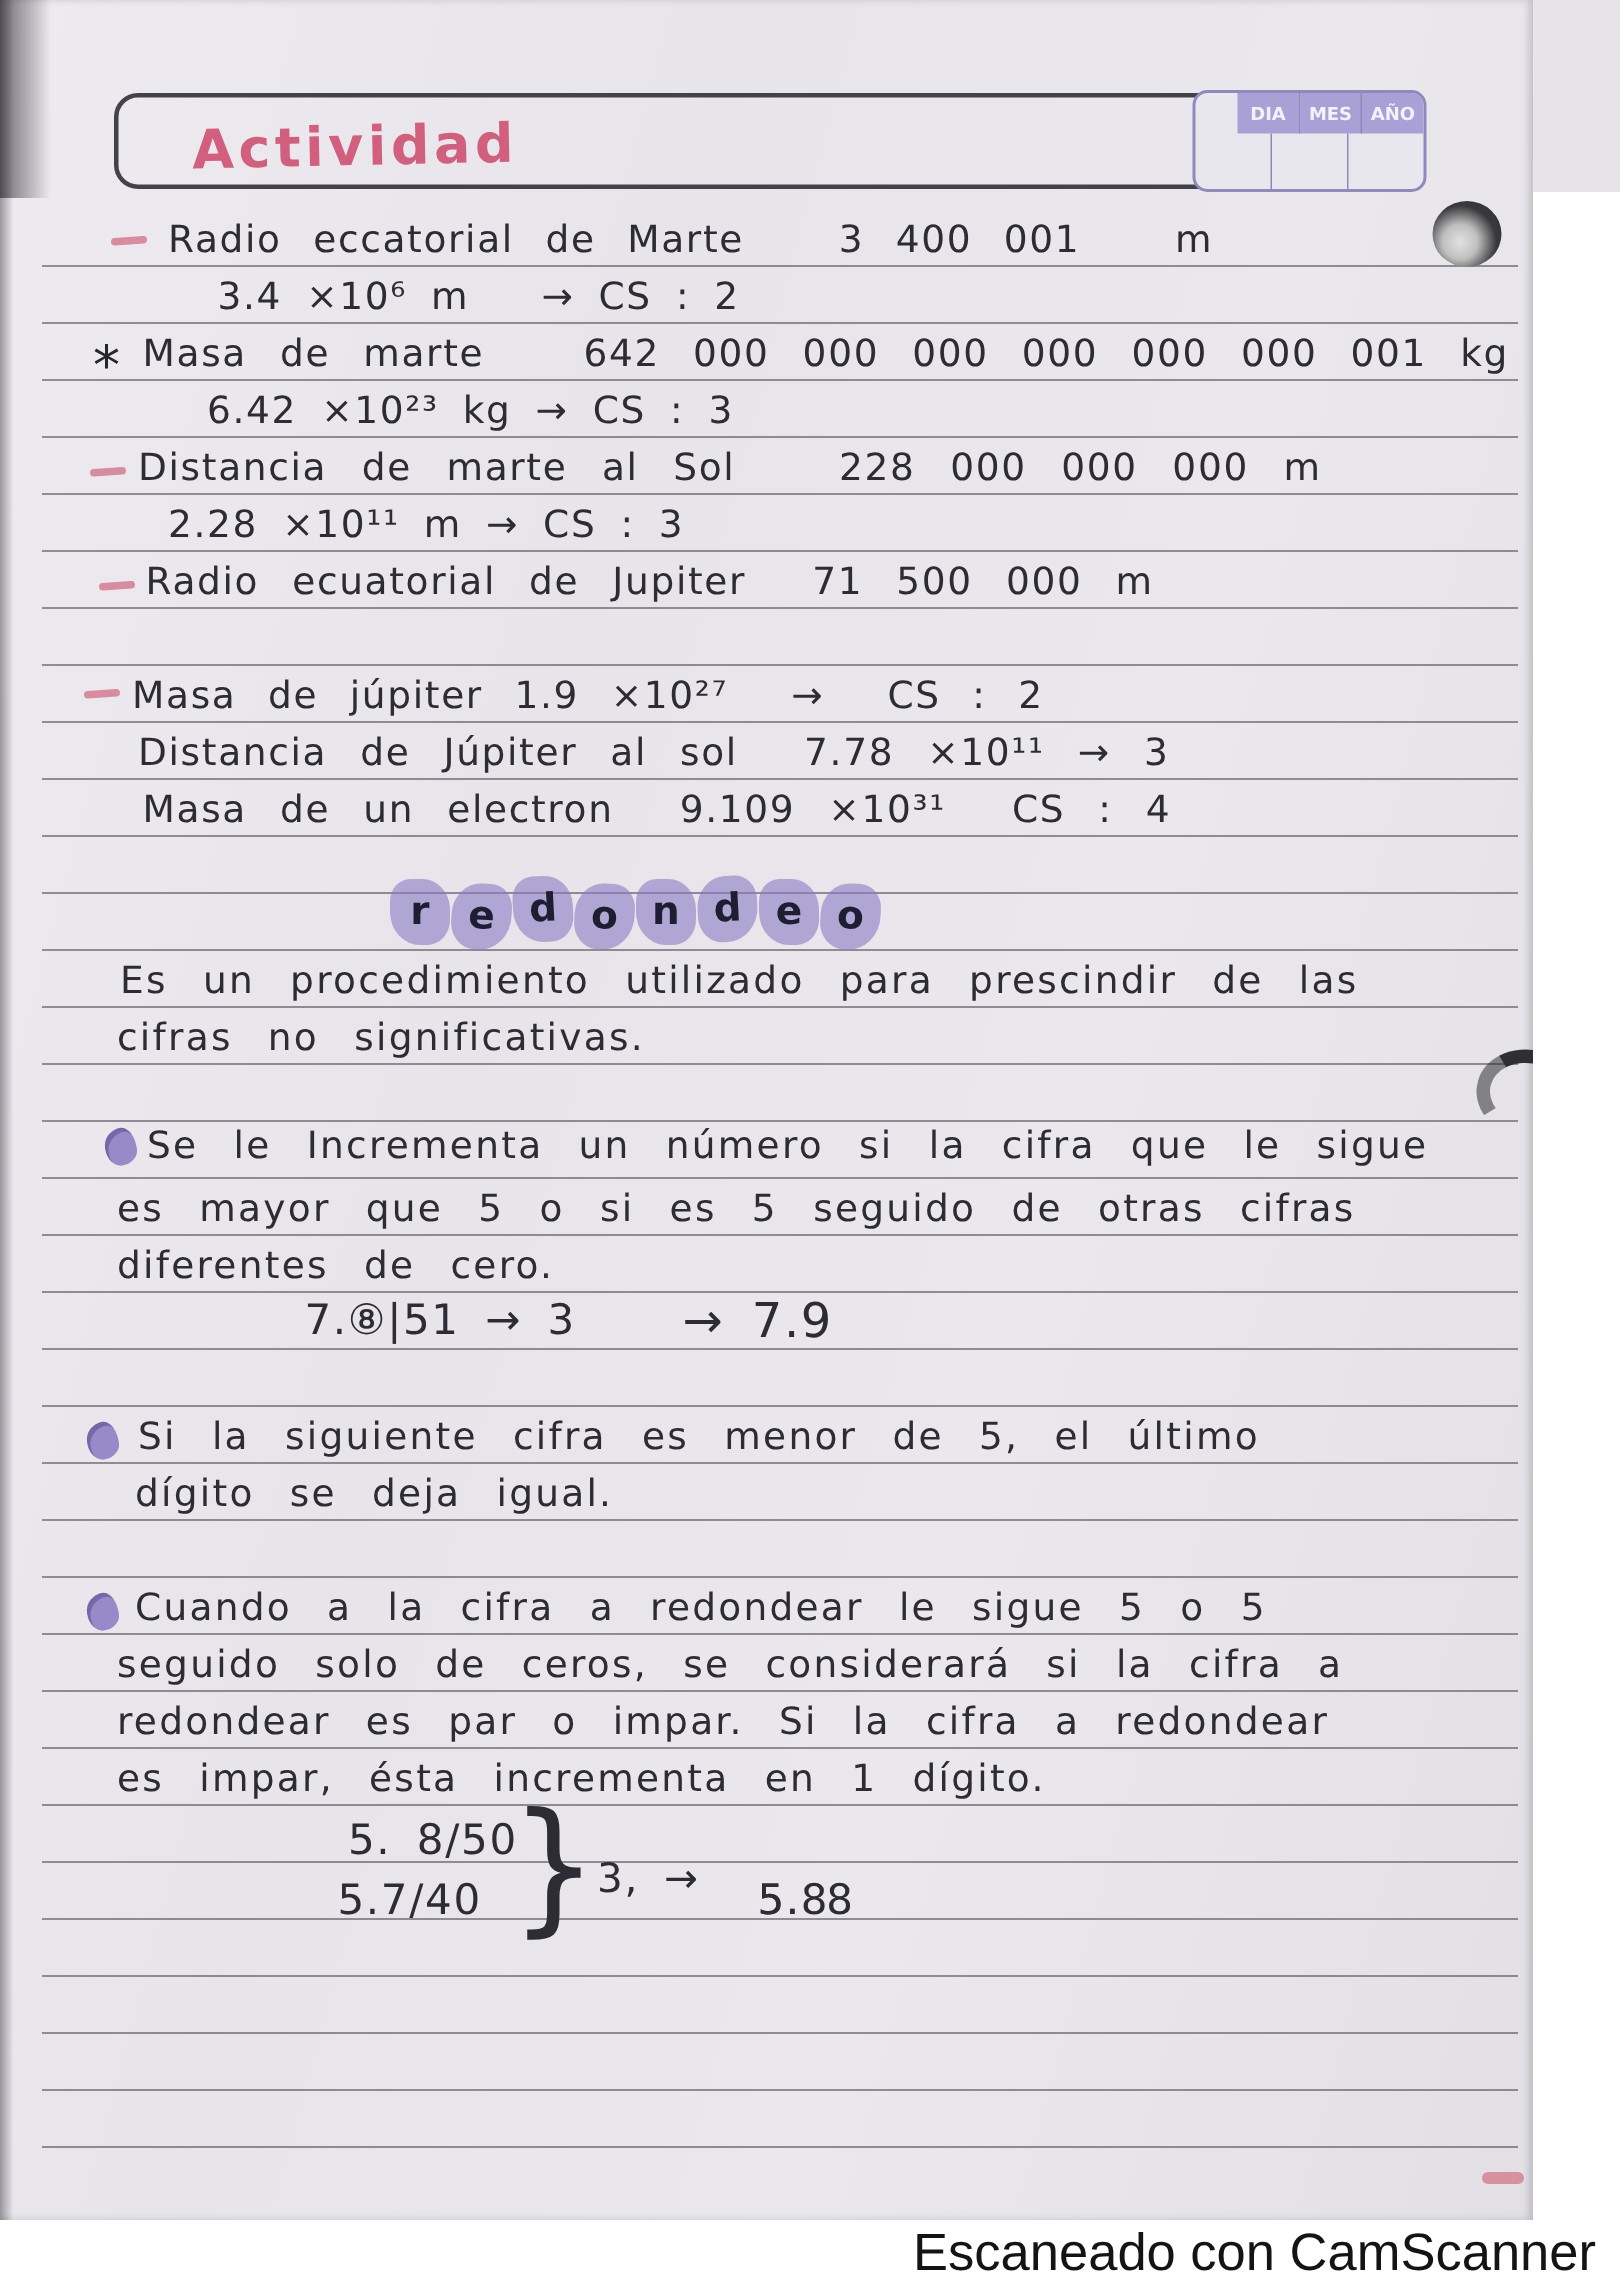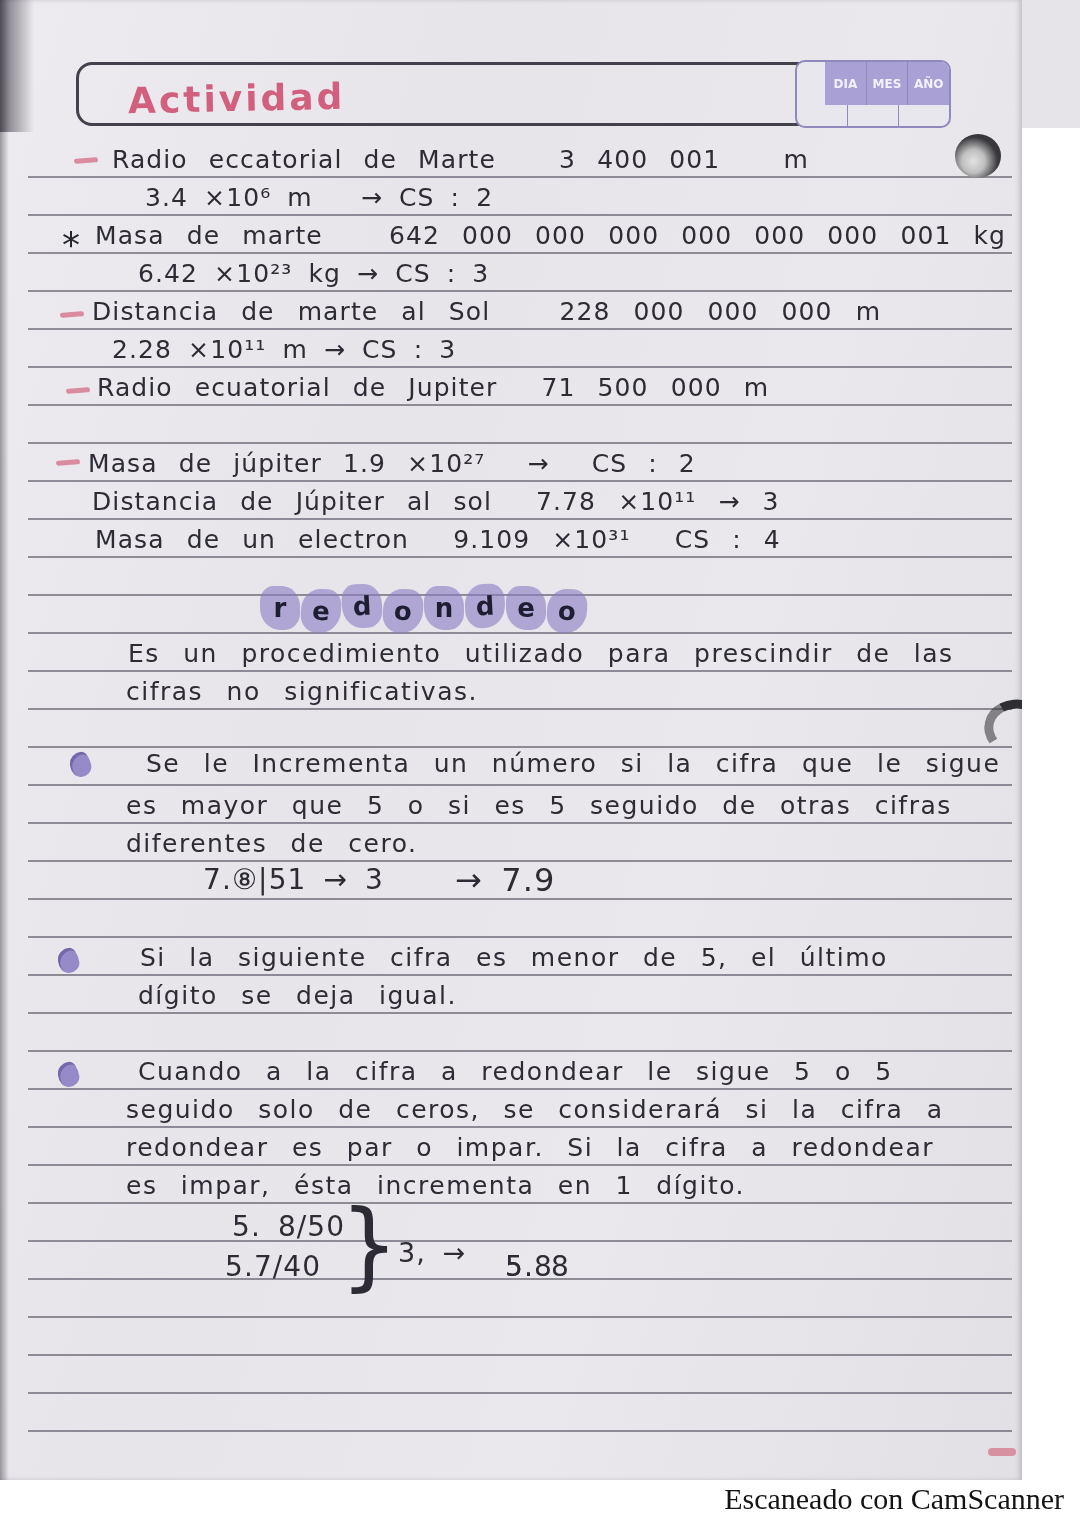--- a/index.html
+++ b/index.html
@@ -11,29 +11,29 @@
   .paper-patch{position:absolute;left:1022px;top:0;width:58px;height:128px;background:#e6e4e9;}
   .left-shade{position:absolute;left:0;top:0;width:9px;height:1480px;
          background:linear-gradient(to right,rgba(55,50,62,.45),rgba(55,50,62,0));}
   .corner-shade{position:absolute;left:0;top:0;width:34px;height:132px;
          background:linear-gradient(to right,rgba(40,36,48,.65),rgba(40,36,48,0));}
   .ruled{position:absolute;left:28px;top:140px;width:984px;height:1324px;
          background:repeating-linear-gradient(to bottom,rgba(0,0,0,0) 0px,rgba(0,0,0,0) 36.4px,
                     rgba(66,64,78,.55) 36.4px,rgba(66,64,78,.55) 38px);}
   .hand{position:absolute;white-space:pre;color:#2d2c35;font-size:25px;
         letter-spacing:1.1px;word-spacing:7px;line-height:34px;}
-  .wide{word-spacing:14px;letter-spacing:1.5px;margin-left:48px;}
+  .wide{word-spacing:14px;letter-spacing:1.5px;}
   .num{word-spacing:12px;}
   .title-box{position:absolute;left:76px;top:62px;width:784px;height:58px;
         border:3px solid #43424c;border-radius:16px;}
   .title-text{position:absolute;left:128px;top:78px;color:#d25f7e;font-size:36px;
         letter-spacing:3px;transform:rotate(-1.2deg);font-weight:bold;}
   .date-box{position:absolute;left:795px;top:60px;width:152px;height:64px;
         border:2px solid #9089bd;border-radius:10px;overflow:hidden;background:#e9e7ee;}
-  .date-head{display:flex;height:43px;padding-left:28px;}
+  .date-head{display:flex;height:27px;padding-left:28px;}
   .date-head .cell{flex:1;background:#a9a1d6;color:#f3f1fa;font-size:12px;font-weight:bold;
         display:flex;align-items:center;justify-content:center;border-right:1.5px solid #8f88bb;}
   .date-head .cell:last-child{border-right:none;}
   .date-body{display:flex;height:37px;}
   .date-body .cell{flex:1;border-right:1.5px solid #8f88bb;}
   .date-body .cell:last-child{border-right:none;}
   .dash{position:absolute;width:24px;height:5px;border-radius:3px;background:#d98ba0;
         transform:rotate(-4deg);}
   .star{position:absolute;font-size:36px;color:#26262e;line-height:30px;}
   .bullet{position:absolute;width:21px;height:25px;background:#8f80c6;opacity:.9;
@@ -48,22 +48,22 @@
   .brace{position:absolute;color:#2d2c35;font-size:92px;font-weight:normal;line-height:78px;
         transform:scaleY(1.05);}
   .hole{position:absolute;left:955px;top:134px;width:46px;height:44px;border-radius:50%;
         background:radial-gradient(circle at 40% 62%,#e2e2e2 0%,#bfbfbf 30%,#3a3a3e 62%,#2c2c30 100%);}
   .hole-partial{position:absolute;left:984px;top:700px;width:54px;height:42px;border-radius:50%;
         border:9px solid transparent;border-top-color:#2f2f33;border-left-color:rgba(47,47,51,.55);
         transform:rotate(14deg);}
   .smudge{position:absolute;left:988px;top:1448px;width:28px;height:8px;border-radius:4px;
         background:rgba(205,80,100,.55);}
   .footer{position:absolute;left:0;top:1480px;width:1080px;height:48px;background:#ffffff;}
-  .footer span{position:absolute;right:16px;top:2px;font-family:Liberation Serif, serif;
-        font-size:30px;color:#141414;}
+  .footer span{position:absolute;right:16px;top:2px;font-family:Liberation Sans, sans-serif;
+        font-size:35px;color:#141414;}
 </style>
 </head>
 <body>
 
 <div class="stage">
   <div class="paper">
     <div class="ruled"></div>
     <div class="left-shade"></div>
     <div class="corner-shade"></div>
 

